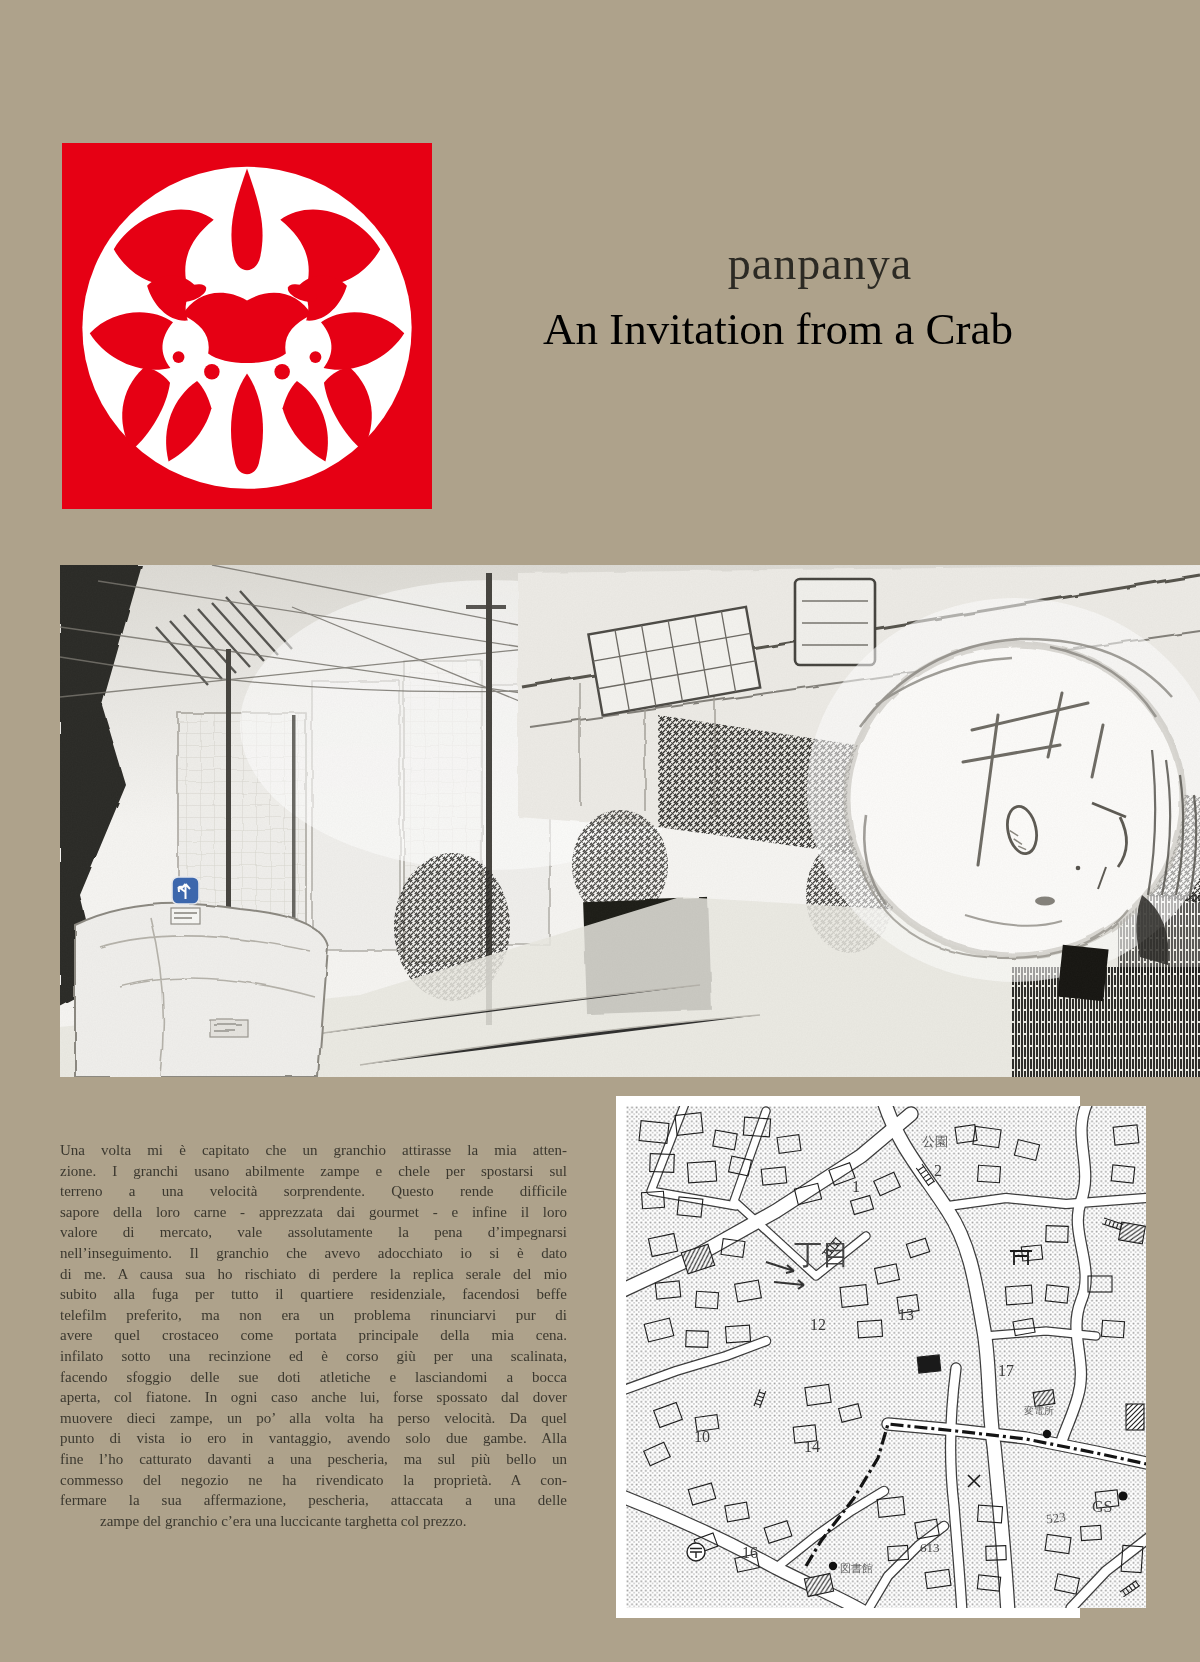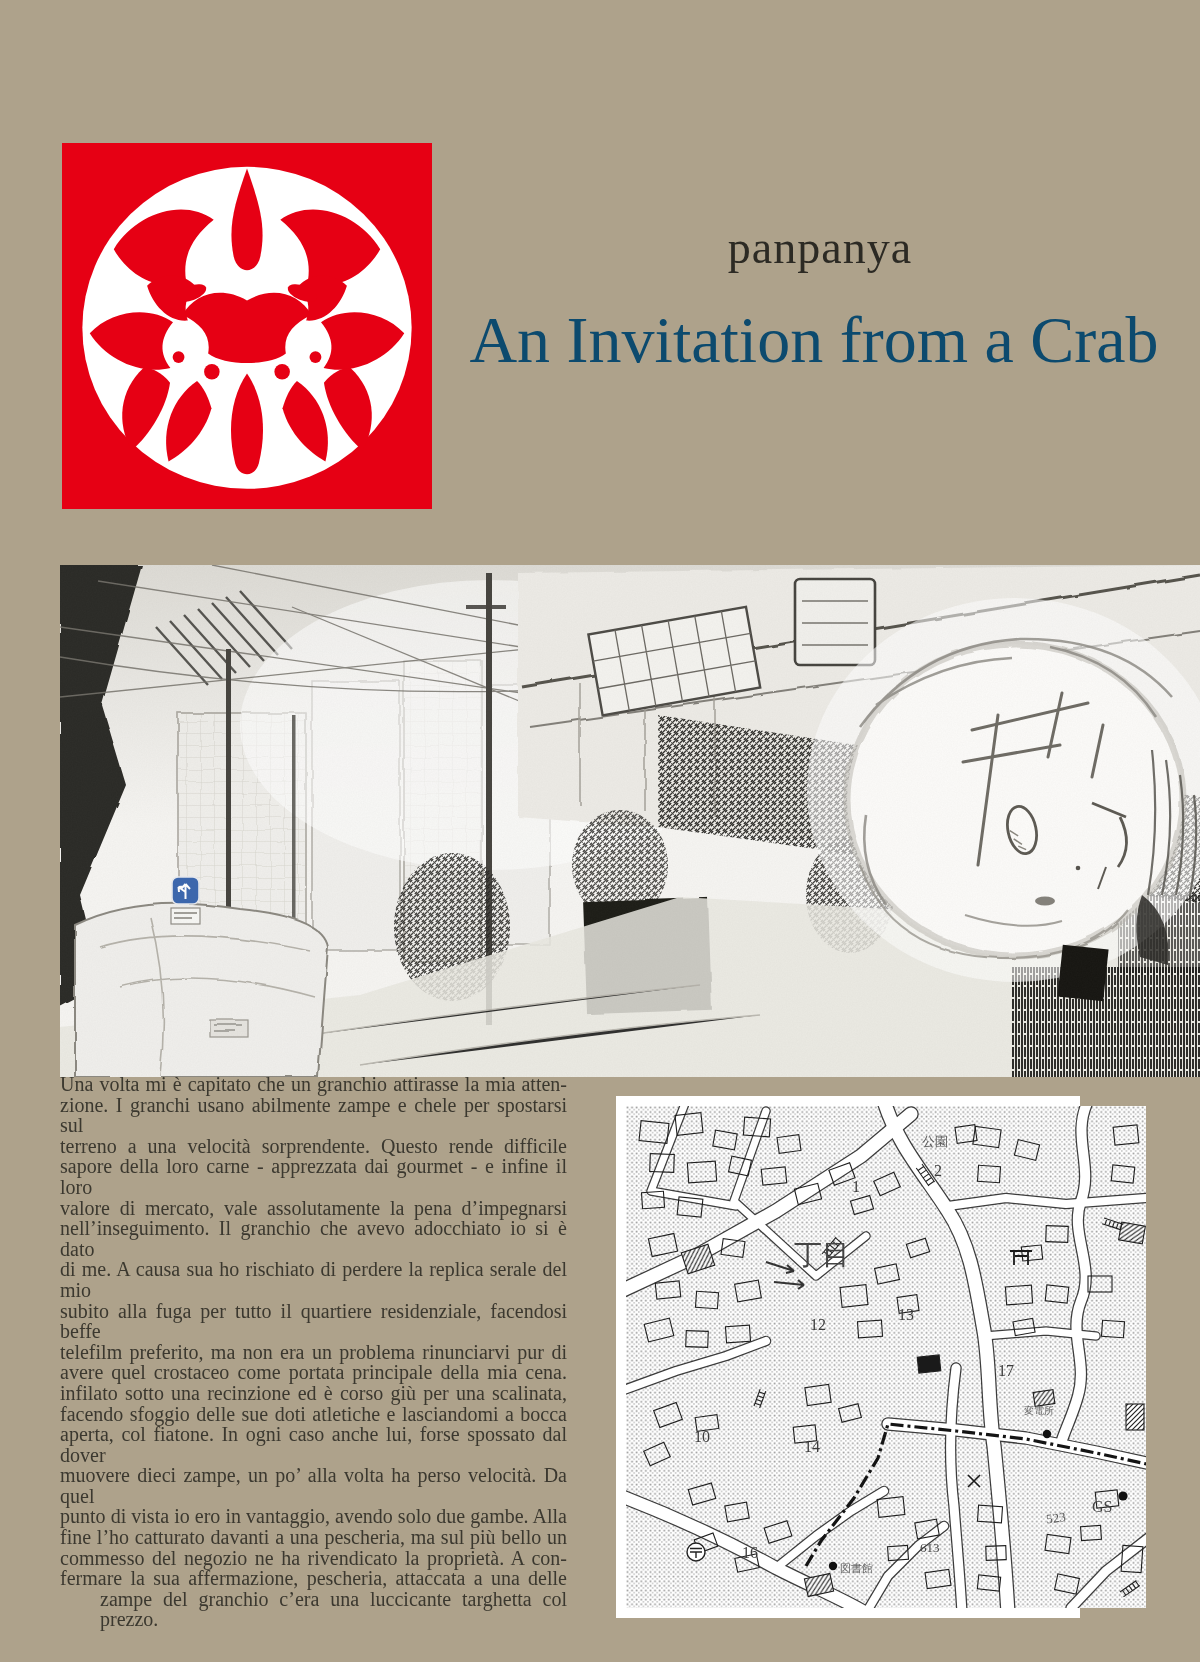--- a/index.html
+++ b/index.html
@@ -1,27 +1,27 @@
 <!DOCTYPE html>
 <html><head>
 <meta charset="utf-8">
 <style>
   html,body{margin:0;padding:0;background:#6b6b6b;}
   .page{position:relative;width:1200px;height:1662px;margin:0 auto;background:#aea28b;
         overflow:hidden;font-family:"Liberation Serif","DejaVu Serif",serif;}
   .logo{position:absolute;left:62px;top:143px;width:370px;height:366px;}
   .logo svg{width:100%;height:100%;display:block;}
-  .author{position:absolute;left:820px;top:225px;transform:translateX(-50%);
+  .author{position:absolute;left:820px;top:241px;transform:translateX(-50%);
           font-size:46px;line-height:1;color:#2c2a24;letter-spacing:1px;white-space:nowrap;}
   .title{position:absolute;left:778px;top:307px;transform:translateX(-50%);
-         font-size:66px;line-height:1;color:#0c4a6e;white-space:nowrap;margin-left:36px;}
+         font-size:45px;line-height:1;color:#000000;white-space:nowrap;}
   .fig{position:absolute;left:60px;top:565px;width:1140px;height:512px;}
   .fig svg{width:100%;height:100%;display:block;}
-  .essay{position:absolute;left:60px;top:1074px;width:507px;
-         font-size:20px;line-height:20.6px;color:#3b382f;}
+  .essay{position:absolute;left:60px;top:1140px;width:507px;
+         font-size:15px;line-height:20.6px;color:#3b382f;}
   .essay .ln{text-align:justify;text-align-last:justify;white-space:normal;}
   .essay .ln.last{text-align-last:left;margin-left:40px;}
   .mapframe{position:absolute;left:616px;top:1096px;width:464px;height:522px;
             background:#ffffff;box-sizing:border-box;padding:10px;}
   .mapframe svg{width:520px;height:502px;display:block;}
 </style>
 </head>
 <body>
 
 <div class="page">

